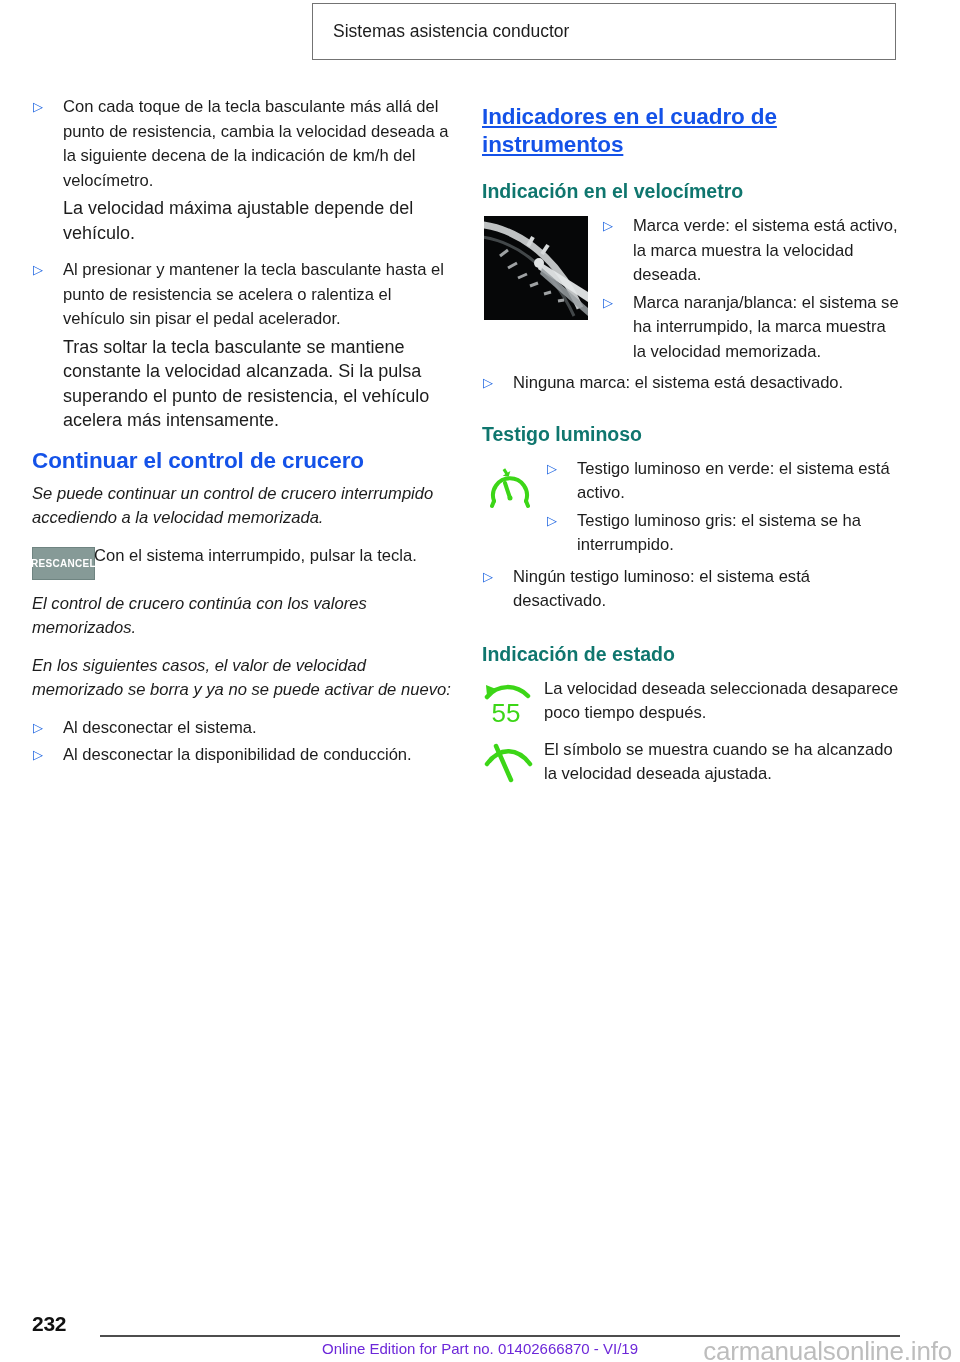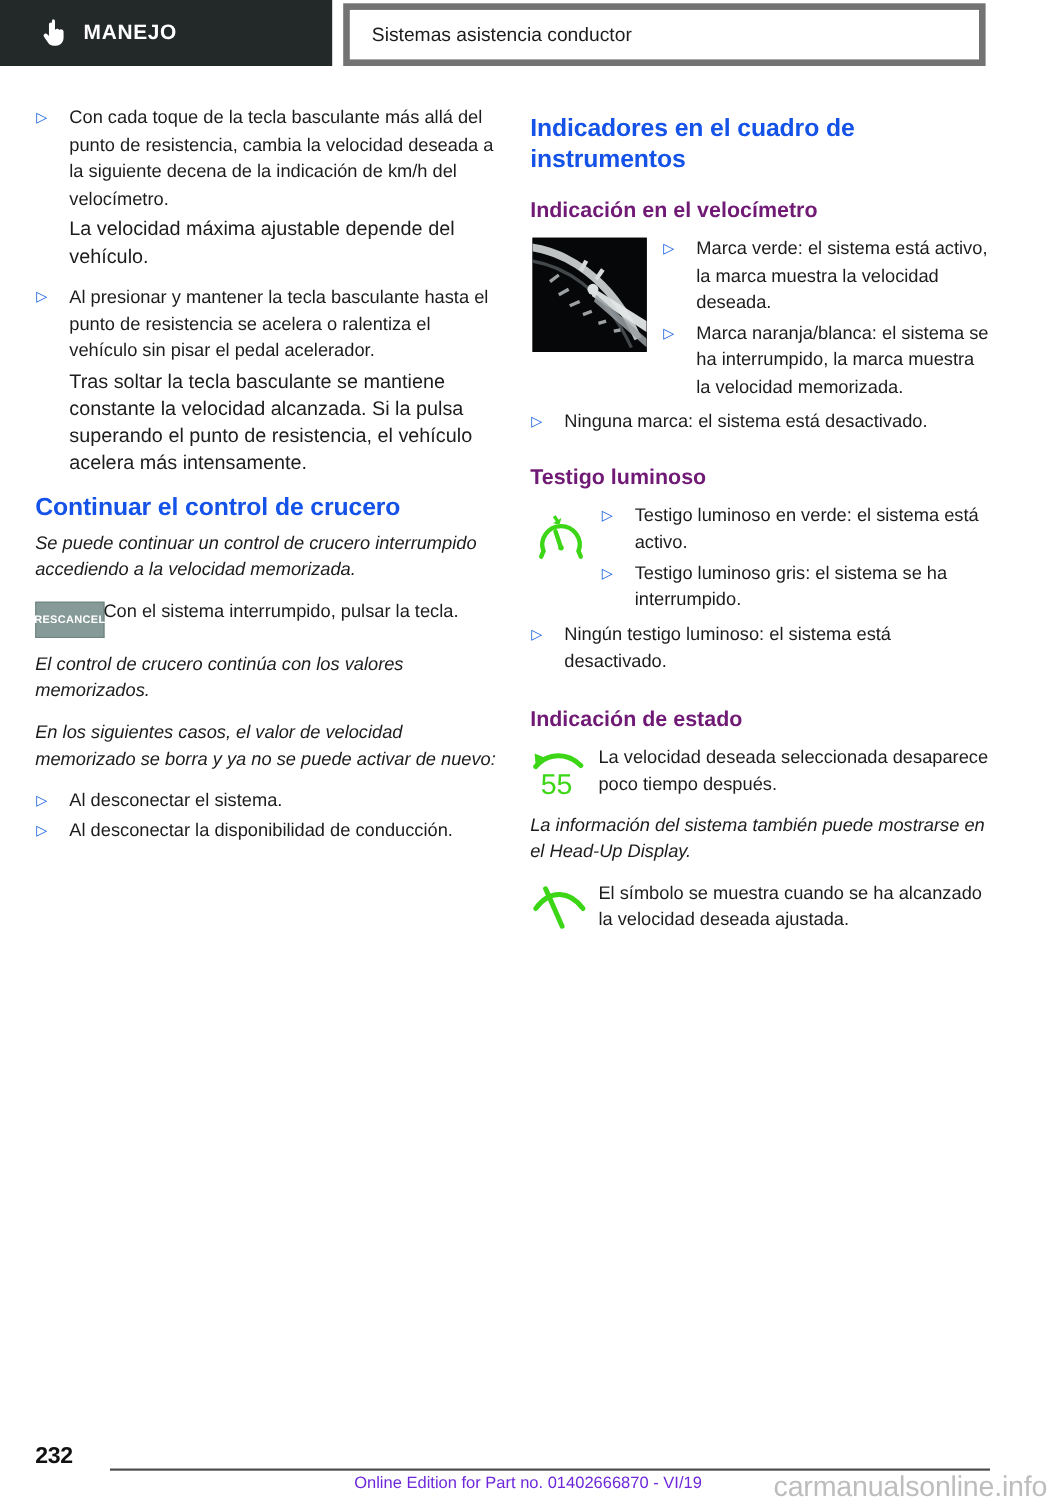--- a/index.html
+++ b/index.html
@@ -45,21 +45,21 @@
     color: #ffffff;
     font-size: 19px;
     font-weight: bold;
     letter-spacing: 0.6px;
   }
   .header-tab-section {
     position: absolute;
     left: 312px; top: 3px;
     width: 584px;
     height: 57px;
-    border: 6px solid #737373;
+    border: 1px solid #737373;
     background: #ffffff;
     box-sizing: border-box;
     display: flex;
     align-items: center;
     padding-left: 20px;
   }
   .section-label {
     font-size: 17.5px;
     color: #1c1c1c;
   }
@@ -114,21 +114,21 @@
     line-height: 28px;
     font-weight: bold;
     color: #1452e8;
     letter-spacing: -0.1px;
   }
   h3.h-sub {
     margin: 20px 0 10px 0;
     font-size: 19.5px;
     line-height: 25px;
     font-weight: bold;
-    color: #701a75;
+    color: #0f766e;
   }
 
   
   .fig-row {
     display: flex;
     margin-bottom: 12px;
   }
   .fig-icon-cell {
     flex: 0 0 auto;
     width: 62px;
@@ -228,26 +228,20 @@
     top: 40px;
     font-size: 26px;
     color: #bdbdbd;
     letter-spacing: -0.2px;
   }
 </style>
 </head>
 <body>
 
 <div class="header">
-  <div class="header-tab-manejo">
-    <svg class="hand-icon" viewBox="0 0 22 26">
-      <path fill="#ffffff" d="M10.2 0.5c1.0 0 1.8 0.8 1.8 1.8v8.0c0.5-0.7 1.2-1.1 2.0-1.1 0.8 0 1.5 0.4 1.9 1.0 0.4-0.4 1.0-0.7 1.6-0.7 1.3 0 2.3 1.0 2.3 2.3v5.4c0 4.3-2.7 7.3-6.9 7.3h-2.1c-2.0 0-3.7-0.9-4.9-2.5L2.0 16.4c-0.6-0.8-0.4-1.9 0.4-2.5 0.8-0.6 1.9-0.5 2.6 0.2l1.5 1.6V5.2c0-1.0 0.8-1.8 1.8-1.8 0.3 0 0.6 0.1 0.9 0.2V2.3c0-1.0 0.8-1.8 1.0-1.8z"></path>
-    </svg>
-    <span class="manejo-label">MANEJO</span>
-  </div>
   <div class="header-tab-section">
     <span class="section-label">Sistemas asistencia conductor</span>
   </div>
 </div>
 
 <div class="col col-left">
 
   <div class="bullet-row">
     <span class="bullet-mark">▷</span>
     <span class="bullet-text">Con cada toque de la tecla basculante más allá del punto de resistencia, cambia la velocidad deseada a la siguiente decena de la indicación de km/h del velocímetro.</span>
@@ -283,21 +277,21 @@
   </div>
   <div class="bullet-row">
     <span class="bullet-mark">▷</span>
     <span class="bullet-text">Al desconectar la disponibilidad de conducción.</span>
   </div>
 
 </div>
 
 <div class="col col-right">
 
-  <h2 class="h-main" style="margin-top:8px;">Indicadores en el cuadro de instrumentos</h2>
+  <h2 class="h-main" style="margin-top:8px;text-decoration:underline;">Indicadores en el cuadro de instrumentos</h2>
 
   <h3 class="h-sub">Indicación en el velocímetro</h3>
 
   <div class="right-bullets-wrap">
     <div class="speedo-photo photo-float">
       <svg width="104" height="104" viewBox="0 0 104 104">
         <rect x="0" y="0" width="104" height="104" fill="#060708"></rect>
         <path d="M-10 8 C 30 10, 72 38, 96 92" stroke="#cfd3d4" stroke-width="7" fill="none" opacity="0.92"></path>
         <path d="M-12 20 C 28 22, 66 48, 90 100" stroke="#5d6365" stroke-width="3" fill="none" opacity="0.7"></path>
         <g stroke="#b9bdbf" stroke-width="3" opacity="0.85">
@@ -367,21 +361,20 @@
       <svg class="green-icon" width="52" height="48" viewBox="0 0 52 48">
         <path d="M5 20 C 16 7, 34 7, 46 19" stroke="#3cd617" stroke-width="4.5" fill="none" stroke-linecap="round"></path>
         <path d="M4 8 L14 12 L5 19 Z" fill="#3cd617"></path>
         <text x="24" y="45" font-family="'Liberation Sans', sans-serif" font-size="26" fill="#3cd617" text-anchor="middle">55</text>
       </svg>
     </div>
     <div class="fig-text-cell">La velocidad deseada seleccionada desaparece poco tiempo después.</div>
   </div>
 
 
-  <p class="para">La información del sistema también puede mostrarse en el Head-Up Display.</p>
 
   <div class="fig-row">
     <div class="fig-icon-cell">
       <svg class="green-icon" width="54" height="48" viewBox="0 0 54 48">
         <path d="M5 26 C 18 8, 36 10, 48 26" stroke="#3cd617" stroke-width="4.5" fill="none" stroke-linecap="round"></path>
         <line x1="14" y1="8" x2="29" y2="42" stroke="#3cd617" stroke-width="4.5" stroke-linecap="round"></line>
       </svg>
     </div>
     <div class="fig-text-cell">El símbolo se muestra cuando se ha alcanzado la velocidad deseada ajustada.</div>
   </div>

